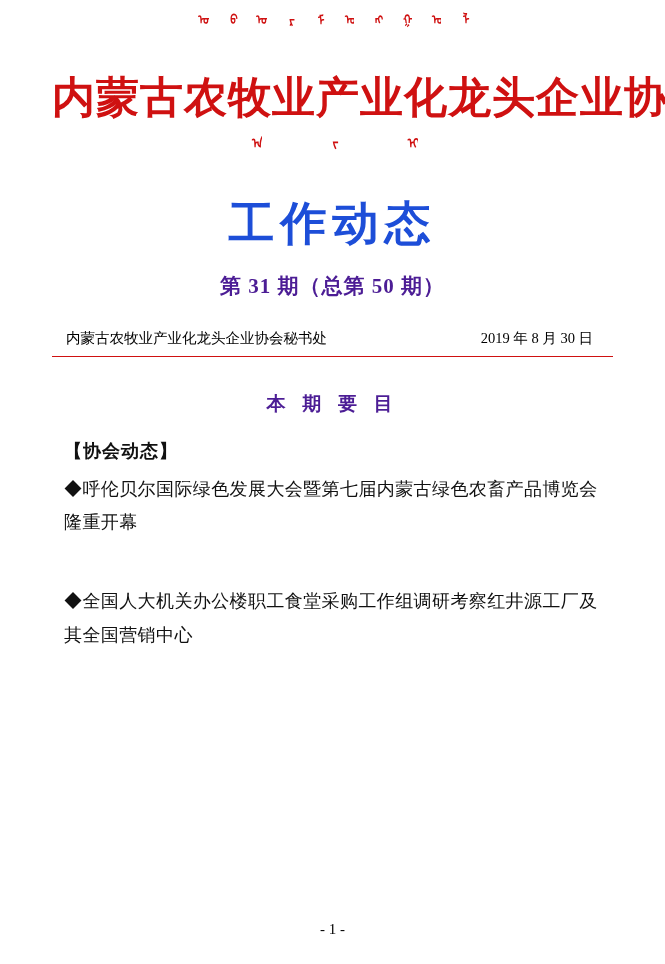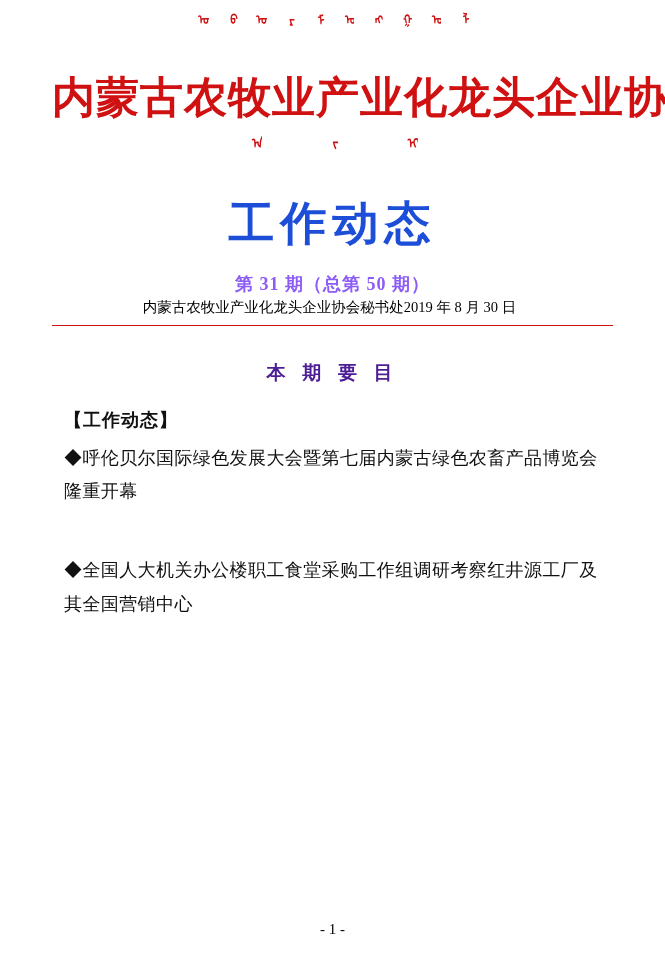--- a/index.html
+++ b/index.html
@@ -67,32 +67,32 @@
     text-align: center;
     color: #1d4ed8;
     font-weight: bold;
     font-size: 46px;
     letter-spacing: 6px;
     margin-top: 2px;
     line-height: 1.1;
   }
   .issue-line {
     text-align: center;
-    font-size: 18px;
+    font-size: 21px;
     font-weight: bold;
     margin-top: 22px;
     letter-spacing: 1px;
-    color: #8b5cf6;
+    color: #4c1d95;
   }
   .meta-line {
     display: flex;
-    justify-content: center;
+    justify-content: space-between;
     align-items: baseline;
     font-size: 14.5px;
-    margin-top: 2px;
+    margin-top: 29px;
     padding: 0 14px 0 14px;
     color: #000;
   }
   .meta-line .right {
     padding-right: 6px;
   }
   .rule {
     height: 0;
     border-top: 1.6px solid #cf1111;
     margin-top: 8px;
@@ -177,21 +177,21 @@
   <div class="meta-line">
     <span class="left">内蒙古农牧业产业化龙头企业协会秘书处</span>
     <span class="right">2019 年 8 月 30 日</span>
   </div>
 
   <div class="rule"></div>
 
   <div class="contents-title">本 期 要 目</div>
 
   <div class="section">
-    <div class="section-head">【工作动态】</div>
+    <div class="section-head">【协会动态】</div>
     <div class="entry entry-first">◆呼伦贝尔国际绿色发展大会暨第七届内蒙古绿色农畜产品博览会隆重开幕</div>
   </div>
 
   <div class="section gap">
     <div class="entry">◆全国人大机关办公楼职工食堂采购工作组调研考察红井源工厂及其全国营销中心</div>
   </div>
 
   <div class="page-number">- 1 -</div>
 
 </div>

